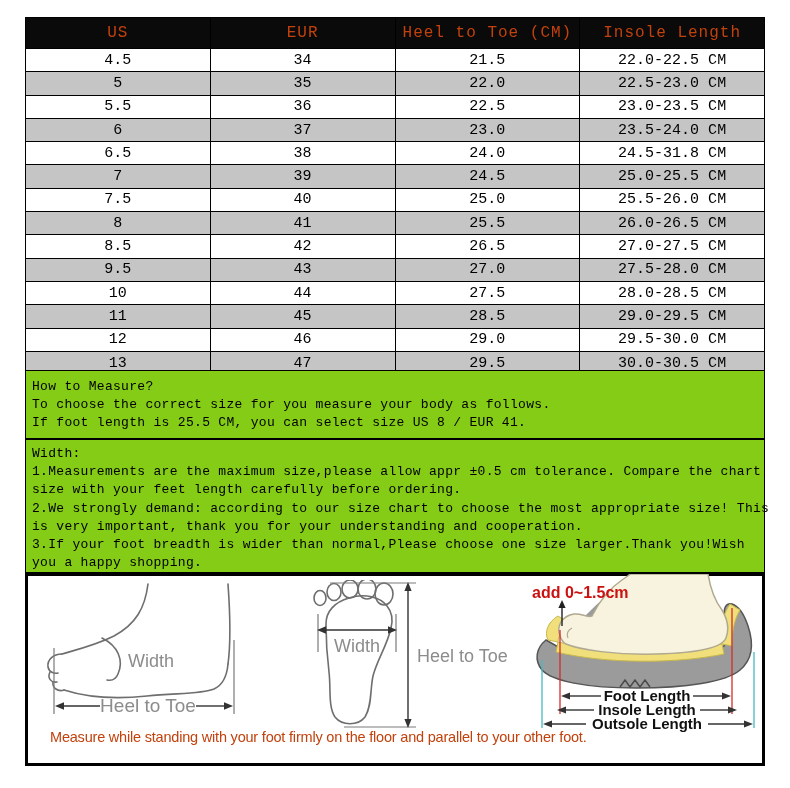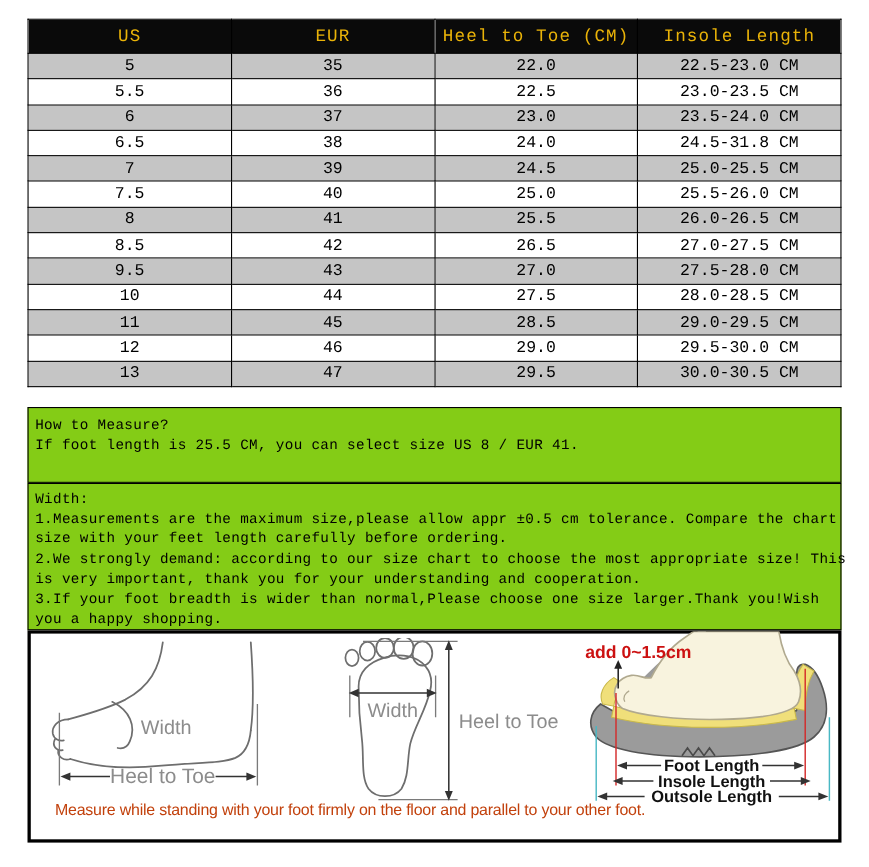--- a/index.html
+++ b/index.html
@@ -9,21 +9,21 @@
   }
   
   table.size-table{
     position:absolute;left:25px;top:17px;width:740px;
     border-collapse:collapse;table-layout:fixed;
   }
   table.size-table th, table.size-table td{
     border:1px solid #000;text-align:center;padding:0;overflow:hidden;white-space:nowrap;
   }
   table.size-table th{
-    background:#0a0a0a;color:#eab308;height:30px;font-weight:normal;
+    background:#0a0a0a;color:#c2410c;height:30px;font-weight:normal;
     font-size:16px;letter-spacing:1px;
   }
   table.size-table td{height:22.3px;font-size:15px;background:#ffffff;}
   table.size-table tr.alt td{background:#c5c5c5;}
   
   .box{
     position:absolute;left:25px;width:740px;box-sizing:border-box;
     border:1px solid #000;background:#84cc16;
   }
   .how-box{top:370px;height:69px;padding:7px 6px 0 6px;}
@@ -61,20 +61,26 @@
     <thead>
       <tr>
         <th>US</th>
         <th>EUR</th>
         <th>Heel to Toe (CM)</th>
         <th>Insole Length</th>
       </tr>
     </thead>
     <tbody>
 
+    <tr>
+          <td>4.5</td>
+          <td>34</td>
+          <td>21.5</td>
+          <td>22.0-22.5 CM</td>
+        </tr>
         <tr class="alt">
           <td>5</td>
           <td>35</td>
           <td>22.0</td>
           <td>22.5-23.0 CM</td>
         </tr>
         <tr>
           <td>5.5</td>
           <td>36</td>
           <td>22.5</td>
@@ -145,20 +151,21 @@
           <td>47</td>
           <td>29.5</td>
           <td>30.0-30.5 CM</td>
         </tr>
       </tbody>
   </table>
 
   <div class="box how-box">
 
   <div class="text-line">How to Measure?</div>
+      <div class="text-line">To choose the correct size for you measure your body as follows.</div>
       <div class="text-line">If foot length is 25.5 CM, you can select size US 8 / EUR 41.</div>
     </div>
 
   <div class="box note-box">
 
   <div class="text-line">Width:</div>
       <div class="text-line">1.Measurements are the maximum size,please allow appr ±0.5 cm tolerance. Compare the chart</div>
       <div class="text-line">size with your feet length carefully before ordering.</div>
       <div class="text-line">2.We strongly demand: according to our size chart to choose the most appropriate size! This</div>
       <div class="text-line">is very important, thank you for your understanding and cooperation.</div>

